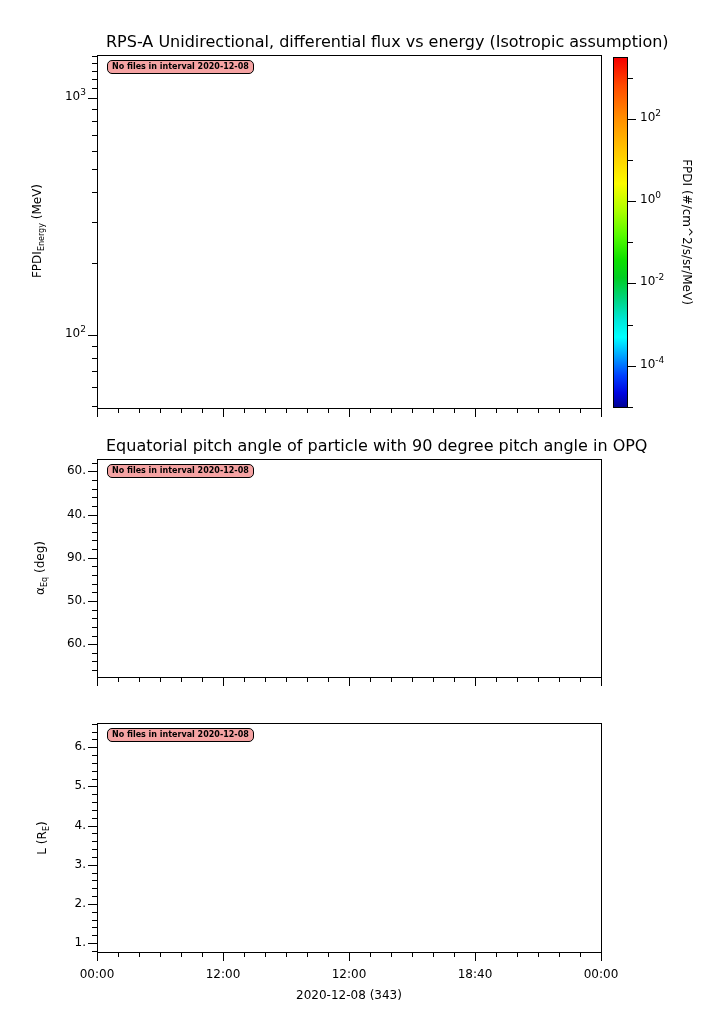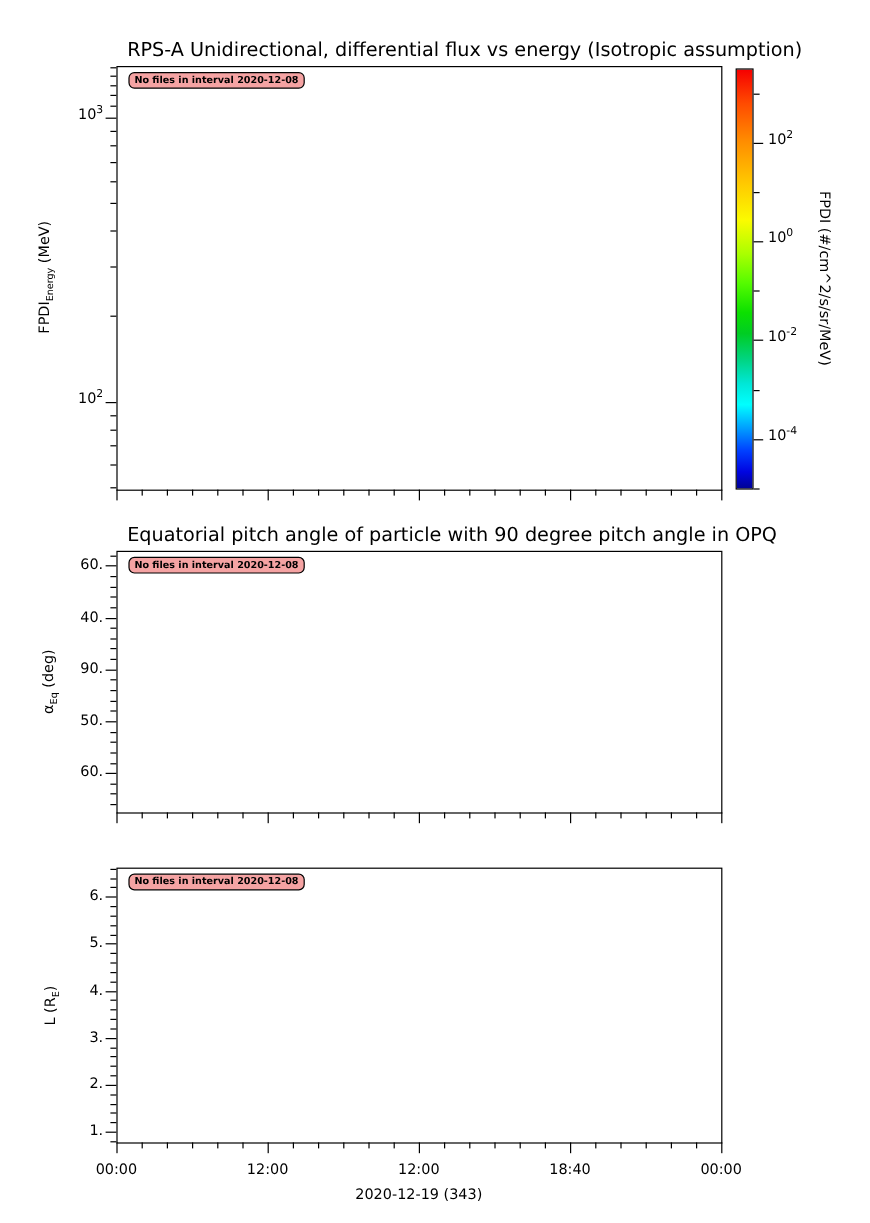--- a/index.html
+++ b/index.html
@@ -48,21 +48,21 @@
 
   <div class="frame f2"></div>
   <div class="badge b2">No files in interval 2020-12-08</div>
   <div class="ylab yl2"><span>L (R</span><sub>E</sub><span>)</span></div>
 
   <div class="xt" style="left:67px">00:00</div>
   <div class="xt" style="left:193px">12:00</div>
   <div class="xt" style="left:319px">12:00</div>
   <div class="xt" style="left:445px">18:40</div>
   <div class="xt" style="left:571px">00:00</div>
-  <div class="xlab">2020-12-19 (343)</div>
+  <div class="xlab">2020-12-08 (343)</div>
 
   <div id="tick-layer">
       <div class="tk" style="left: 97px; top: 408px; width: 1px; height: 9px;"></div>
       <div class="tk" style="left: 223px; top: 408px; width: 1px; height: 9px;"></div>
       <div class="tk" style="left: 349px; top: 408px; width: 1px; height: 9px;"></div>
       <div class="tk" style="left: 475px; top: 408px; width: 1px; height: 9px;"></div>
       <div class="tk" style="left: 601px; top: 408px; width: 1px; height: 9px;"></div>
       <div class="tk" style="left: 118px; top: 408px; width: 1px; height: 5px;"></div>
       <div class="tk" style="left: 139px; top: 408px; width: 1px; height: 5px;"></div>
       <div class="tk" style="left: 160px; top: 408px; width: 1px; height: 5px;"></div>

